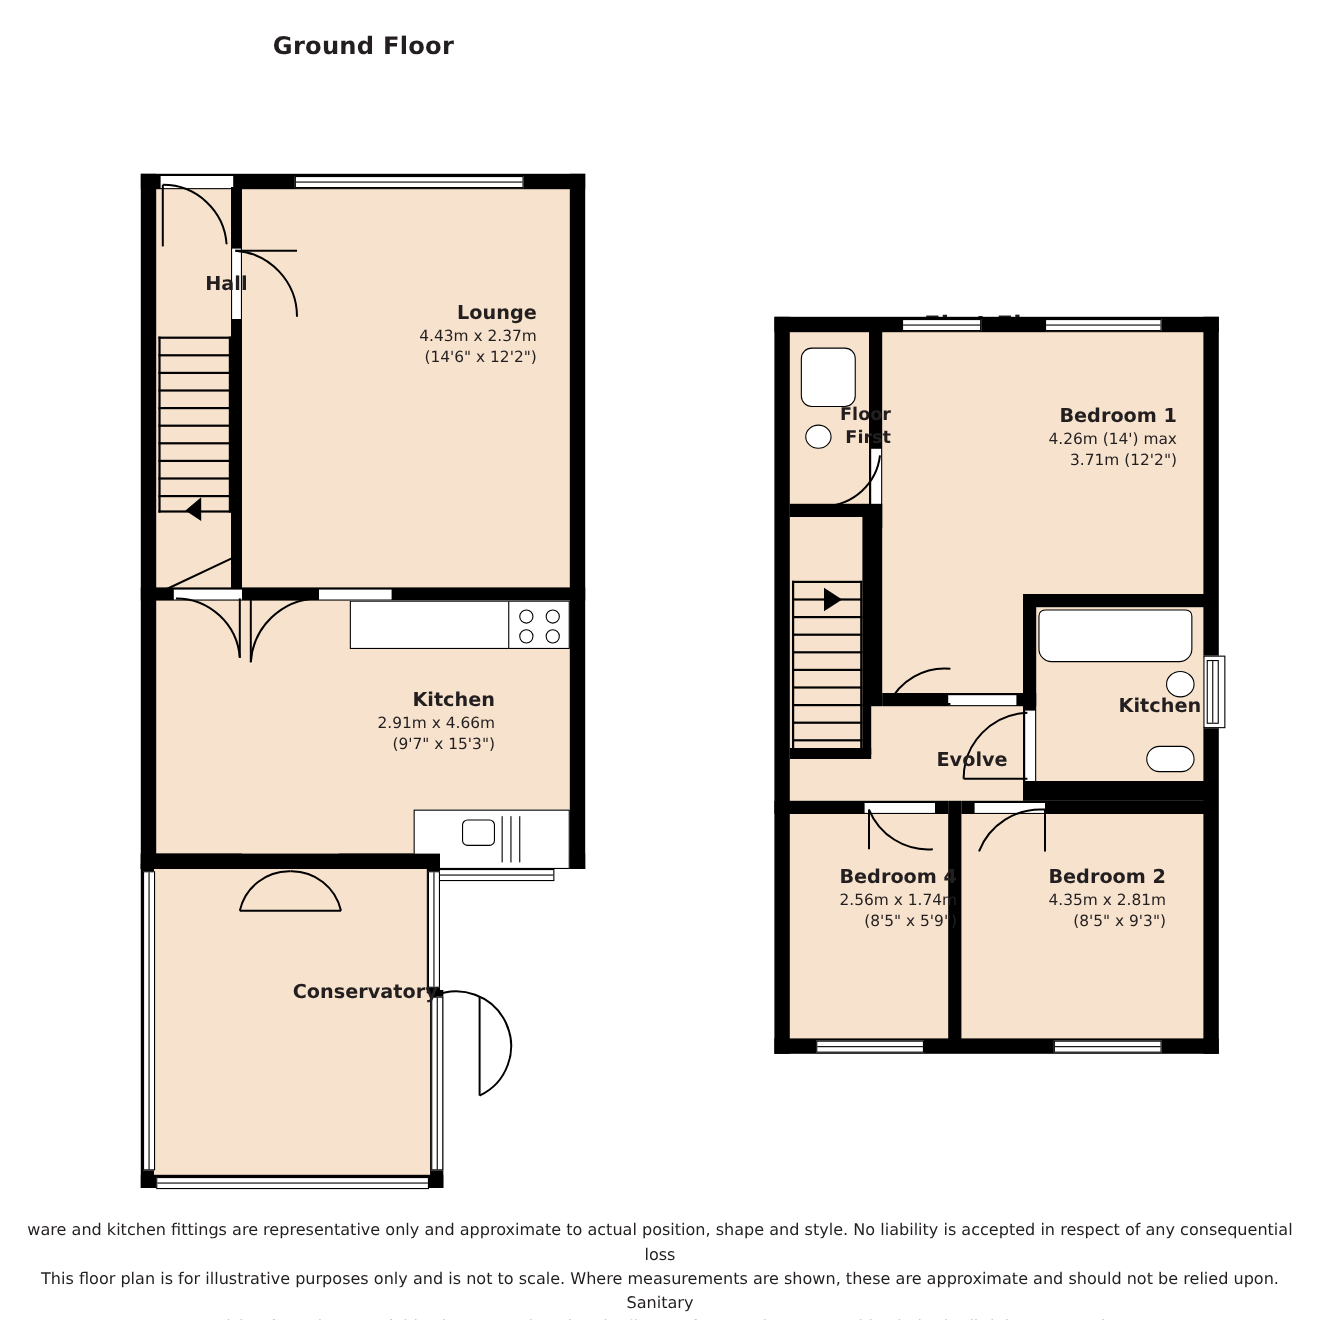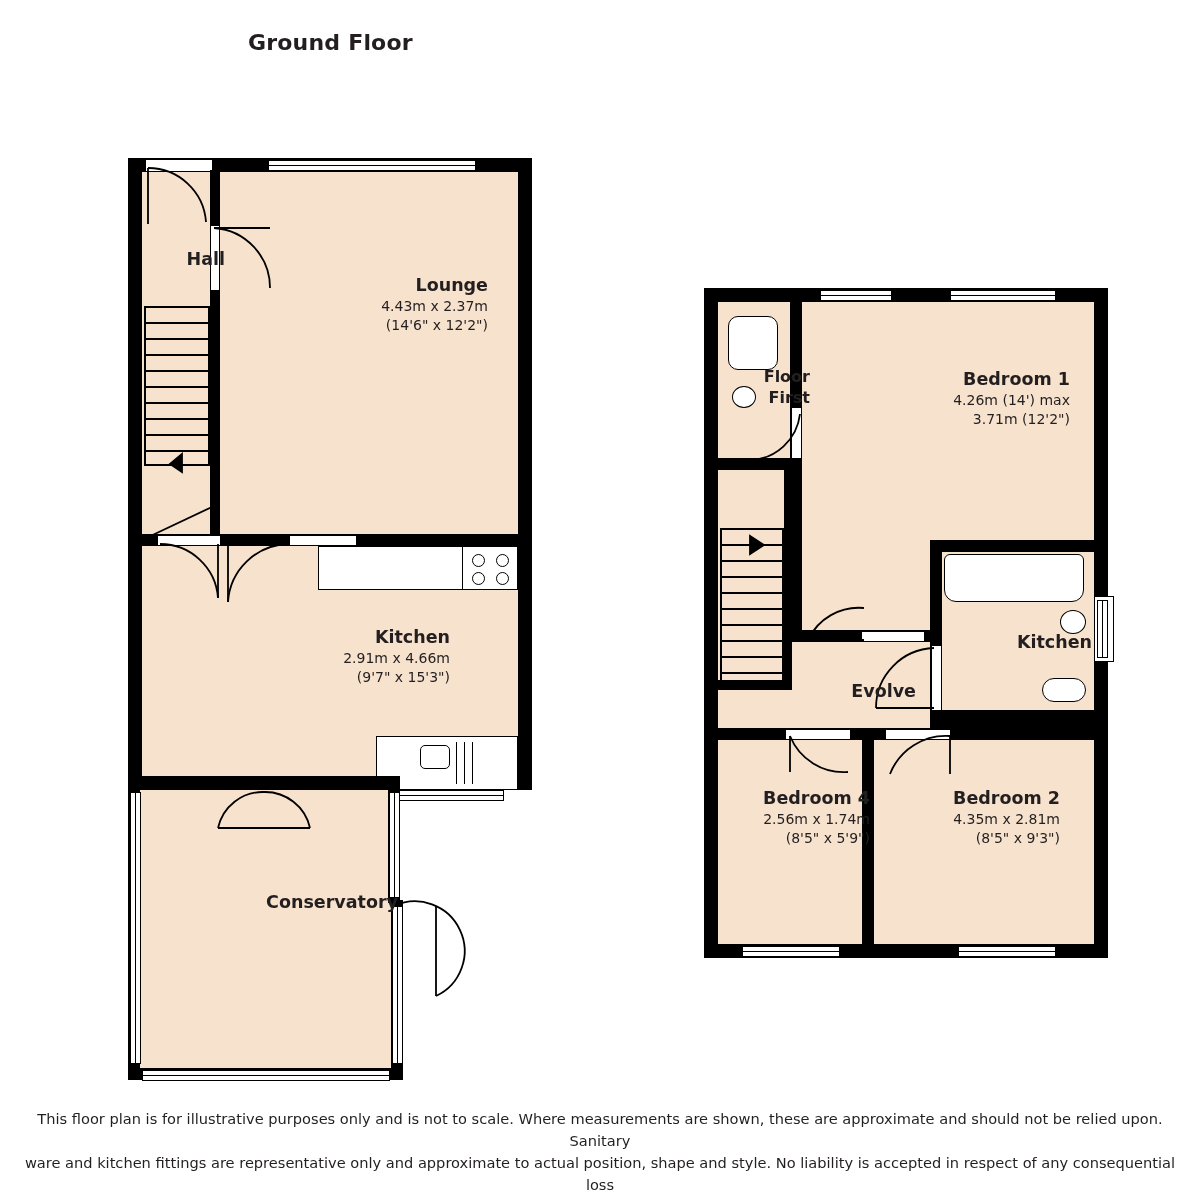--- a/index.html
+++ b/index.html
@@ -377,19 +377,19 @@
       <span class="dim">(8'5" x 5'9")</span>
     </div>
     <div class="label" style="left:900px; top:787px; width:160px;">
       <span class="name">Bedroom 2</span>
       <span class="dim">4.35m x 2.81m</span>
       <span class="dim">(8'5" x 9'3")</span>
     </div>
   </div>
 
   <div class="disclaimer">
+    <p>ware and kitchen fittings are representative only and approximate to actual position, shape and style.  No liability is accepted in respect of any consequential loss</p>
     <p>This floor plan is for illustrative purposes only and is not to scale.  Where measurements are shown, these are approximate and should not be relied upon. Sanitary</p>
-    <p>ware and kitchen fittings are representative only and approximate to actual position, shape and style.  No liability is accepted in respect of any consequential loss</p>
     <p>arising from the use of this plan. Reproduced under licence from Evolve Partnership Limited. All rights reserved.</p>
 
   </div>
 
 </div>
 
 </body></html>

